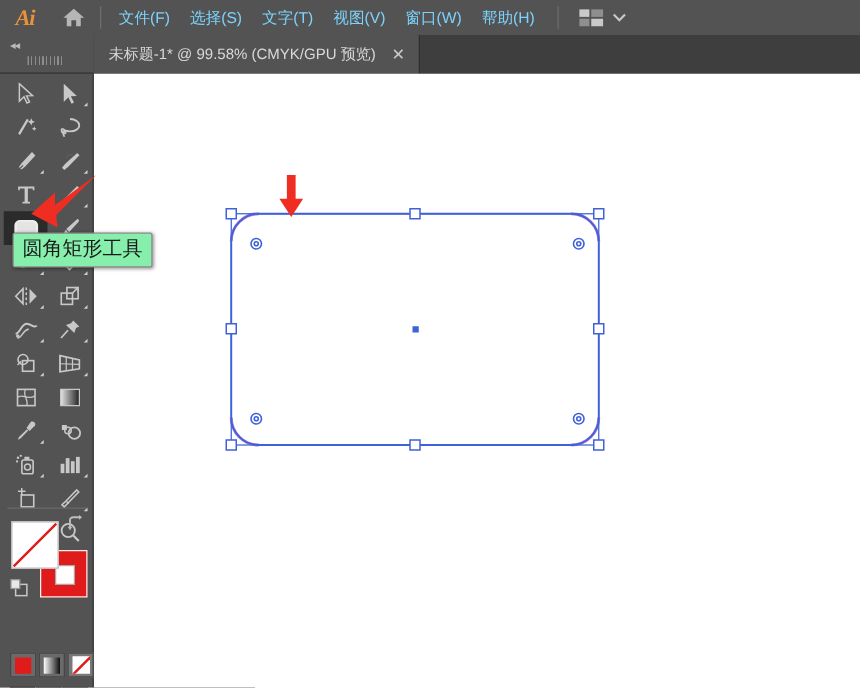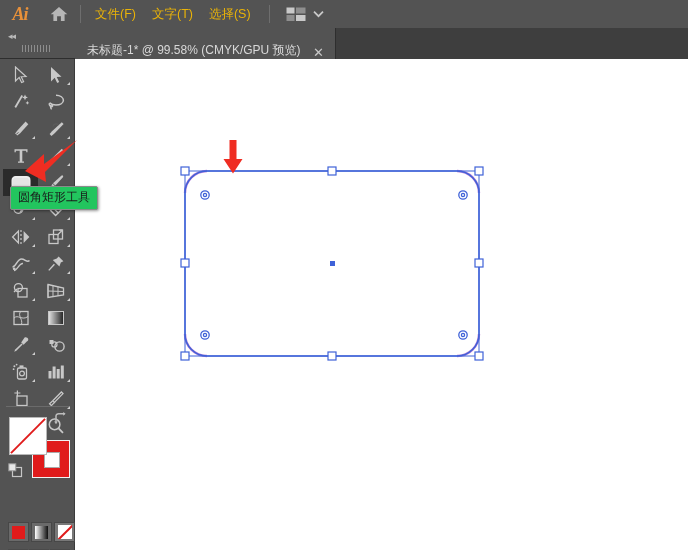--- a/index.html
+++ b/index.html
@@ -18,21 +18,21 @@
   }
   .ai-logo {
     width:40px; height:28px; display:flex; align-items:center; justify-content:center;
     color:#e8913a; font-family:"Liberation Serif","DejaVu Serif",serif;
     font-size:18px; font-weight:bold; font-style:italic; letter-spacing:-1px;
   }
   .home-btn { width:38px; height:28px; display:flex; align-items:center; justify-content:center; }
   .menu-sep { width:1px; height:18px; background:#6e6e6e; margin:0 6px 0 2px; }
   .menu-items { display:flex; align-items:center; height:28px; }
   .menu-item {
-    color:#eab308; font-size:12.5px; padding:0 8px; height:28px;
+    color:#7dd3fc; font-size:12.5px; padding:0 8px; height:28px;
     display:flex; align-items:center; white-space:nowrap; cursor:default;
   }
   .ws-sep { width:1px; height:18px; background:#6e6e6e; margin:0 10px; }
   .ws-switch { display:flex; align-items:center; gap:7px; padding:0 6px; height:28px; }
 
   
   .tabstrip {
     position:absolute; left:0; top:28px; width:688px; height:31px;
     background:#3e3e3e;
   }
@@ -43,21 +43,21 @@
   .chev-dbl {
     position:absolute; left:8px; top:4px; color:#b9b9b9;
     font-size:9px; letter-spacing:-1px; line-height:9px;
   }
   .grip-dots {
     position:absolute; left:22px; top:17px; width:30px; height:7px;
     background:repeating-linear-gradient(to right,#8d8d8d 0 1px,transparent 1px 3px);
   }
   .doc-tab {
     position:absolute; left:75px; top:0; height:31px;
-    background:#535353; display:flex; align-items:flex-end;
+    background:#535353; display:flex; align-items:center;
     padding:0 10px 0 12px; border-right:1px solid #2e2e2e;
   }
   .doc-tab-title { color:#d8d8d8; font-size:12px; white-space:nowrap; }
   .doc-tab-close {
     color:#c8c8c8; font-size:13px; margin-left:12px; line-height:1;
     width:12px; text-align:center;
   }
 
   
   .toolbar {
@@ -75,23 +75,23 @@
   .ticon { opacity:.92; }
   .tcorner {
     position:absolute; right:3px; bottom:3px;
     width:0; height:0; border-left:3px solid transparent;
     border-bottom:3px solid #cfcfcf;
   }
 
   
   .tooltip {
     position:absolute; left:10px; top:186px; z-index:40;
-    background:#22c55e; border:1px solid #8c8c8c;
+    background:#86efac; border:1px solid #8c8c8c;
     border-radius:2px; padding:2px 7px 3px 7px;
-    color:#1a1a1a; font-size:12px; white-space:nowrap;
+    color:#1a1a1a; font-size:16px; white-space:nowrap;
     box-shadow:1px 1px 3px rgba(0,0,0,.4);
   }
 
   
   .colorzone { position:absolute; left:0; top:347px; width:75px; height:203px; }
   .cz-divider { position:absolute; left:6px; top:0; width:63px; height:1px; background:#6b6b6b; }
 
   .fill-sw {
     position:absolute; left:9px; top:11px; width:38px; height:38px;
     background:#ffffff; border:1px solid #b8b8b8; z-index:3;
@@ -149,22 +149,25 @@
   <div class="menubar">
     <div class="ai-logo">Ai</div>
     <div class="home-btn">
       <svg width="20" height="18" viewBox="0 0 20 18">
         <path d="M10 2 L18.3 9.2 L15.6 9.2 L15.6 16 L11.9 16 L11.9 11.2 L8.1 11.2 L8.1 16 L4.4 16 L4.4 9.2 L1.7 9.2 Z" fill="#b6b6b6"></path>
       </svg>
     </div>
     <div class="menu-sep"></div>
     <div class="menu-items">
       <div class="menu-item">文件(F)</div>
+      <div class="menu-item">选择(S)</div>
       <div class="menu-item">文字(T)</div>
-      <div class="menu-item">选择(S)</div>
+      <div class="menu-item">视图(V)</div>
+      <div class="menu-item">窗口(W)</div>
+      <div class="menu-item">帮助(H)</div>
     </div>
     <div class="ws-sep"></div>
     <div class="ws-switch">
       <svg width="20" height="15" viewBox="0 0 20 15">
         <rect x="0.5" y="0.5" width="8" height="6" fill="#c9c9c9"></rect>
         <rect x="10" y="0.5" width="9.5" height="6" fill="#8f8f8f"></rect>
         <rect x="0.5" y="8" width="8" height="6" fill="#8f8f8f"></rect>
         <rect x="10" y="8" width="9.5" height="6" fill="#c9c9c9"></rect>
       </svg>
       <svg width="11" height="8" viewBox="0 0 11 8">

